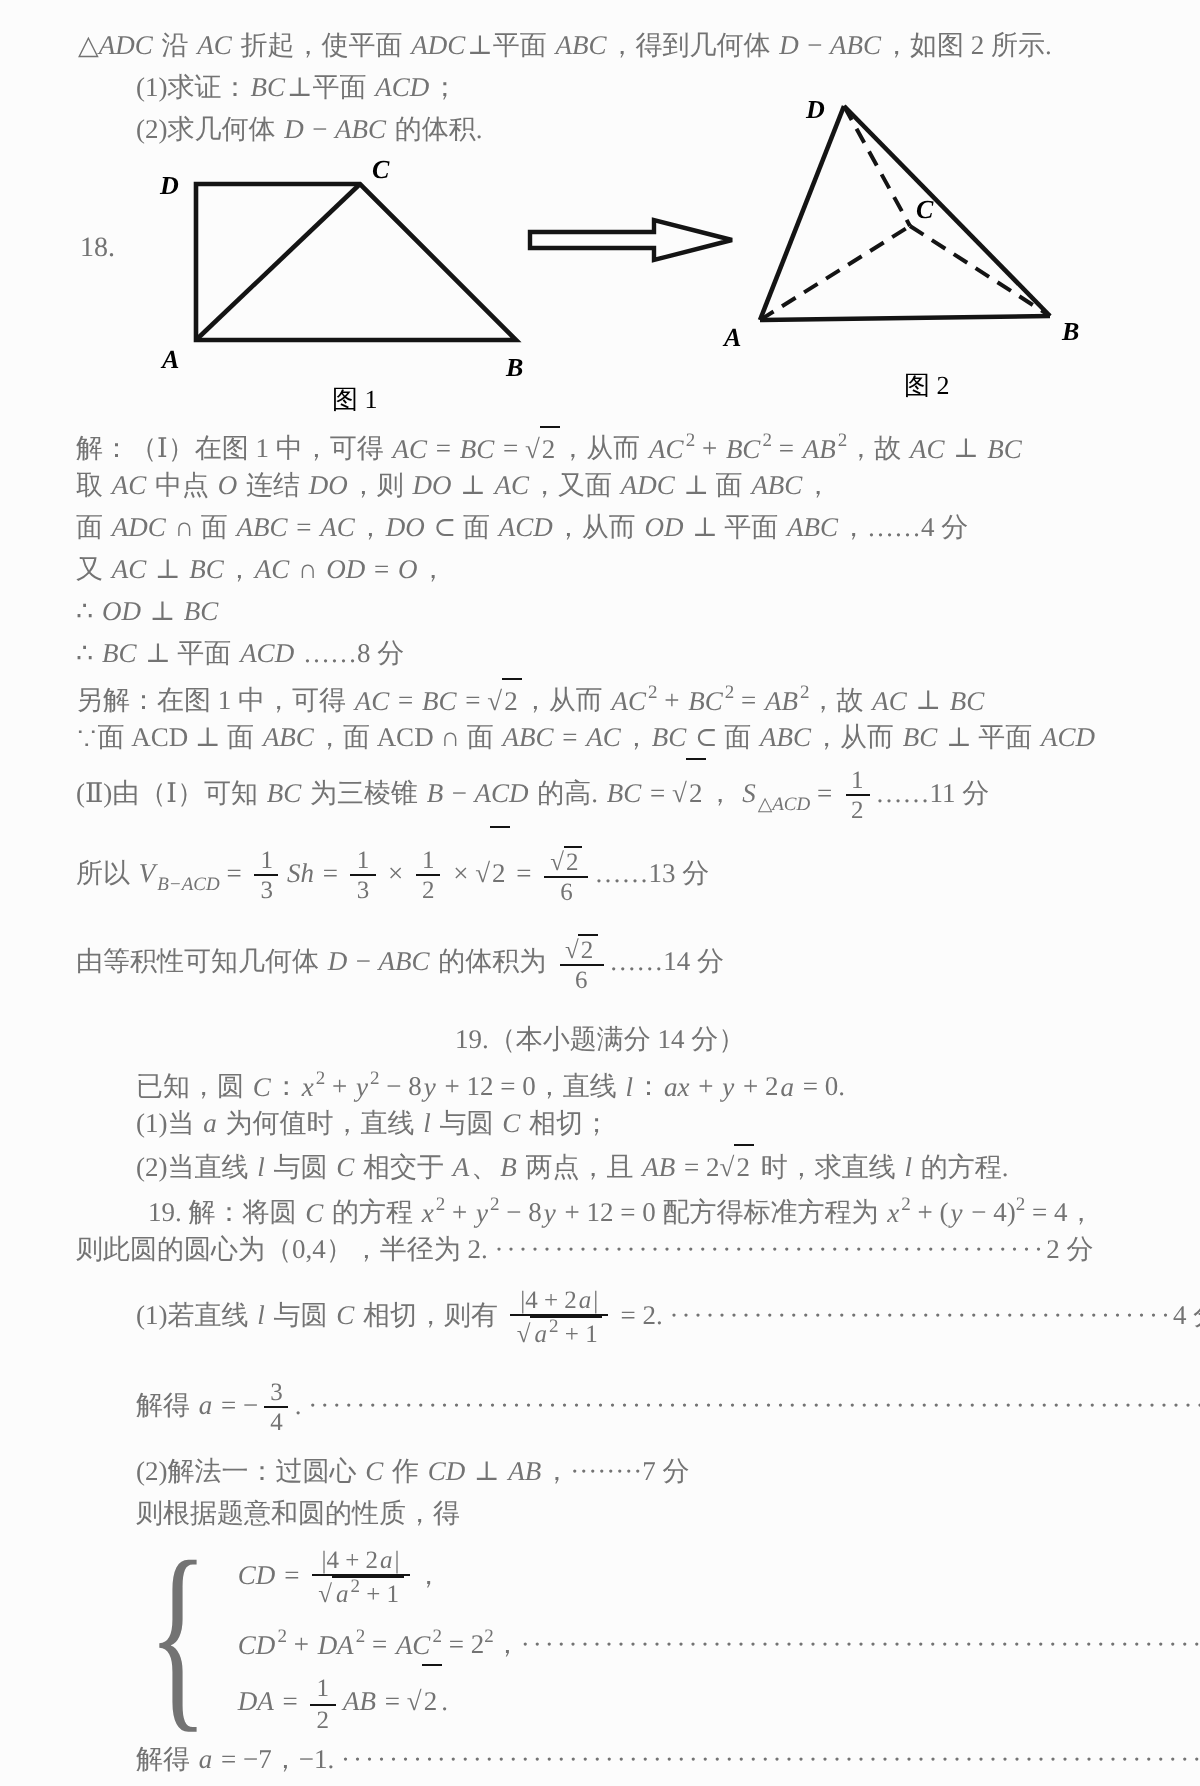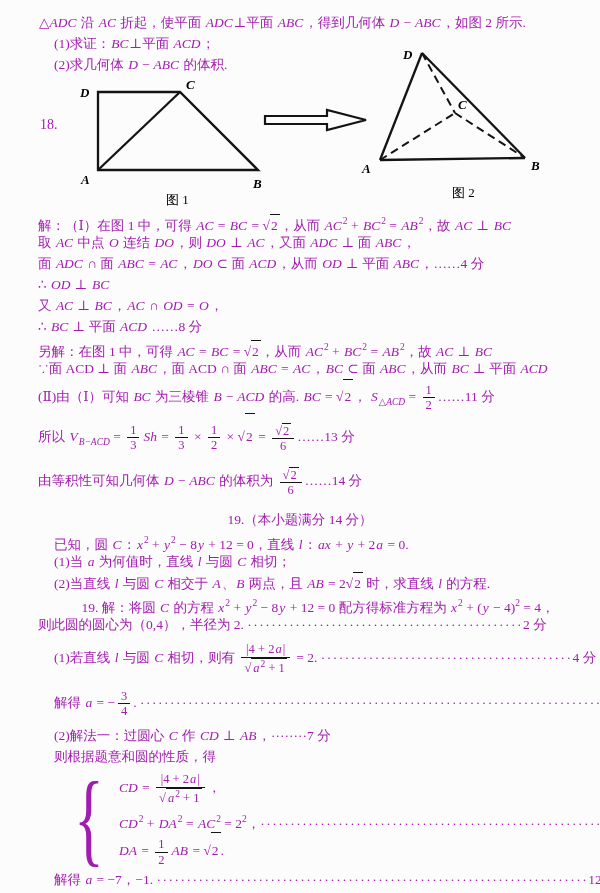--- a/index.html
+++ b/index.html
@@ -1,27 +1,27 @@
 <!DOCTYPE html>
 <html><head>
 <meta charset="utf-8">
 <style>
   html,body { margin:0; padding:0; background:#e8e8e8; }
   .page {
     position:relative; width:600px; height:893px; margin:0 auto;
-    background:#fcfcfc; color:#a21caf; box-sizing:border-box;
+    background:#fcfcfc; color:#737373; box-sizing:border-box;
     padding:12px 38px 0 38px; overflow:hidden;
     font-family:"Liberation Serif","DejaVu Serif",serif;
     font-size:13.5px;
   }
   .line { height:21px; line-height:21px; white-space:nowrap; }
   .med  { height:34px; line-height:34px; }
   .tall { height:45px; line-height:45px;font-family:Liberation Serif, serif; }
-  .ind  { margin-left:16px; }
-  .ind2 { margin-left:36px;text-align:center; }
+  .ind  { margin-left:30px; }
+  .ind2 { margin-left:36px; }
   .gap-top { margin-top:6px;text-align:center; }
   .m { font-style:italic; padding:0 1px; }
   sup { font-size:9.5px; font-style:normal; }
   sub { font-size:9.5px; font-style:italic;margin-top:18px; }
   .frac { display:inline-flex; flex-direction:column; text-align:center;
           vertical-align:middle; margin:0 3px; line-height:1.15; font-size:12.5px; }
   .frac .num { border-bottom:1px solid #141414; padding:0 3px; }
   .frac .den { padding:0 3px; }
   .sqrt { display:inline-flex; align-items:baseline; white-space:nowrap; }
   .sqs  { font-style:normal; }
@@ -91,22 +91,22 @@
       <text class="caption" x="116" y="152">图 2</text>
     </svg>
   </div>
 
   <div class="line">解：（Ⅰ）在图 1 中，可得 <span class="m">AC</span> = <span class="m">BC</span> = <span class="sqrt">
         <span class="sqs">√</span>
         <span class="rad">2</span>
       </span>，从而 <span class="m">AC</span><sup>2</sup> + <span class="m">BC</span><sup>2</sup> = <span class="m">AB</span><sup>2</sup>，故 <span class="m">AC</span> ⊥ <span class="m">BC</span></div>
   <div class="line">取 <span class="m">AC</span> 中点 <span class="m">O</span> 连结 <span class="m">DO</span>，则 <span class="m">DO</span> ⊥ <span class="m">AC</span>，又面 <span class="m">ADC</span> ⊥ 面 <span class="m">ABC</span>，</div>
   <div class="line">面 <span class="m">ADC</span> ∩ 面 <span class="m">ABC</span> = <span class="m">AC</span>，<span class="m">DO</span> ⊂ 面 <span class="m">ACD</span>，从而 <span class="m">OD</span> ⊥ 平面 <span class="m">ABC</span>，……4 分</div>
+  <div class="line">又 <span class="m">AC</span> ⊥ <span class="m">BC</span>，<span class="m">AC</span> ∩ <span class="m">OD</span> = <span class="m">O</span>，</div>
   <div class="line">∴ <span class="m">OD</span> ⊥ <span class="m">BC</span></div>
-  <div class="line">又 <span class="m">AC</span> ⊥ <span class="m">BC</span>，<span class="m">AC</span> ∩ <span class="m">OD</span> = <span class="m">O</span>，</div>
   <div class="line">∴ <span class="m">BC</span> ⊥ 平面 <span class="m">ACD</span> ……8 分</div>
   <div class="line">另解：在图 1 中，可得 <span class="m">AC</span> = <span class="m">BC</span> = <span class="sqrt">
         <span class="sqs">√</span>
         <span class="rad">2</span>
       </span>，从而 <span class="m">AC</span><sup>2</sup> + <span class="m">BC</span><sup>2</sup> = <span class="m">AB</span><sup>2</sup>，故 <span class="m">AC</span> ⊥ <span class="m">BC</span></div>
   <div class="line">∵面 ACD ⊥ 面 <span class="m">ABC</span>，面 ACD ∩ 面 <span class="m">ABC</span> = <span class="m">AC</span>，<span class="m">BC</span> ⊂ 面 <span class="m">ABC</span>，从而 <span class="m">BC</span> ⊥ 平面 <span class="m">ACD</span></div>
   <div class="line med">(Ⅱ)由（Ⅰ）可知 <span class="m">BC</span> 为三棱锥 <span class="m">B − ACD</span> 的高. <span class="m">BC</span> = <span class="sqrt">
         <span class="sqs">√</span>
         <span class="rad">2</span>
       </span>，  <span class="m">S</span><sub>△ACD</sub> = <span class="frac">

